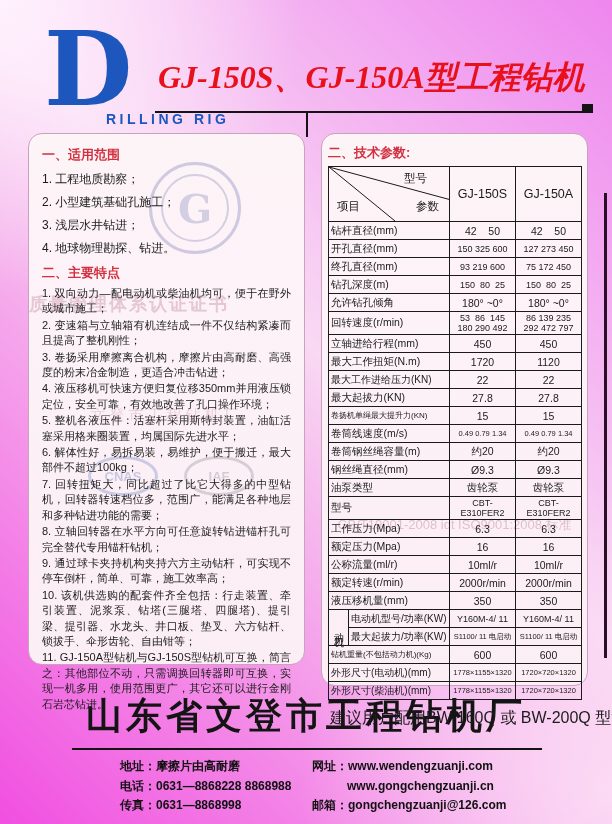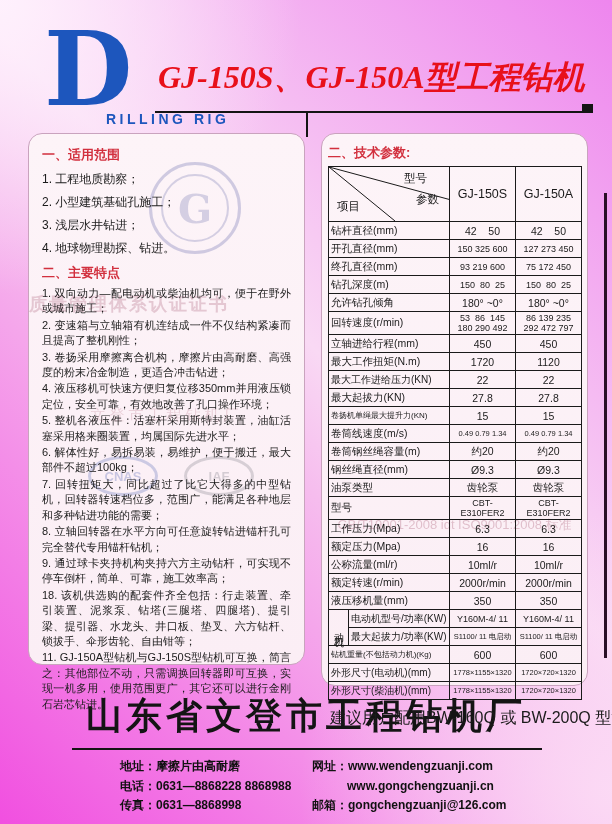--- a/index.html
+++ b/index.html
@@ -50,21 +50,21 @@
   .wm-badge.b1{border:3px solid rgba(80,100,180,.28);color:rgba(80,100,180,.3);}
   .wm-badge.b2{border:3px solid rgba(120,120,130,.28);color:rgba(120,120,130,.3);}
   .wm-std{left:0;right:0;top:382px;text-align:center;font-size:13px;color:rgba(190,130,150,.45);white-space:nowrap;}
   
   .spec-table{border-collapse:collapse;width:100%;table-layout:fixed;position:relative;z-index:1;}
   .spec-table th,.spec-table td{border:1px solid #1a1a1a;padding:1px 2px;color:#1b1b1b;}
   .corner{position:relative;height:52px;padding:0;}
   .corner svg{position:absolute;inset:0;width:100%;height:100%;}
   .corner span{position:absolute;font-size:11.5px;font-weight:normal;color:#1b1b1b;}
   .c-top{right:22px;top:4px;}
-  .c-mid{right:10px;bottom:14px;text-align:center;}
+  .c-mid{right:10px;bottom:7px;text-align:center;}
   .c-bot{left:8px;bottom:7px;}
   .colh{font-size:12.5px;font-weight:normal;text-align:center;}
   .lab{font-size:10.5px;text-align:left;white-space:nowrap;height:15px;}
   .lab.s{font-size:10px;}
   .lab.xs{font-size:8px;}
   .val{font-size:10.5px;text-align:center;white-space:pre-wrap;}
   .val.s{font-size:9px;}
   .val.xs{font-size:7.5px;}
   .grp{writing-mode:vertical-rl;text-orientation:upright;font-size:10px;letter-spacing:2px;
     text-align:center;padding:0;}
@@ -114,21 +114,21 @@
     <div class="feature-list" id="feature-list">
         <div class="feature-item">1. 双向动力—配电动机或柴油机均可，便于在野外或城市施工；</div>
         <div class="feature-item">2. 变速箱与立轴箱有机连结成一件不仅结构紧凑而且提高了整机刚性；</div>
         <div class="feature-item">3. 卷扬采用摩擦离合机构，摩擦片由高耐磨、高强度的粉末冶金制造，更适合冲击钻进；</div>
         <div class="feature-item">4. 液压移机可快速方便归复位移350mm并用液压锁定位，安全可靠，有效地改善了孔口操作环境；</div>
         <div class="feature-item">5. 整机各液压件：活塞杆采用斯特封装置，油缸活塞采用格来圈装置，均属国际先进水平；</div>
         <div class="feature-item">6. 解体性好，易拆易装，易维护，便于搬迁，最大部件不超过100kg；</div>
         <div class="feature-item">7. 回转扭矩大，同比超过了比它大得多的中型钻机，回转器转速档位多，范围广，能满足各种地层和多种钻进功能的需要；</div>
         <div class="feature-item">8. 立轴回转器在水平方向可任意旋转钻进锚杆孔可完全替代专用锚杆钻机；</div>
         <div class="feature-item">9. 通过球卡夹持机构夹持六方主动钻杆，可实现不停车倒杆，简单、可靠，施工效率高；</div>
-        <div class="feature-item">18. 该机供选购的配套件齐全包括：行走装置、牵引装置、泥浆泵、钻塔(三腿塔、四腿塔)、提引梁、提引器、水龙头、井口板、垫叉、六方钻杆、锁拔手、伞形齿轮、自由钳等；</div>
+        <div class="feature-item">10. 该机供选购的配套件齐全包括：行走装置、牵引装置、泥浆泵、钻塔(三腿塔、四腿塔)、提引梁、提引器、水龙头、井口板、垫叉、六方钻杆、锁拔手、伞形齿轮、自由钳等；</div>
         <div class="feature-item">11. GJ-150A型钻机与GJ-150S型钻机可互换，简言之：其他部位不动，只需调换回转器即可互换，实现一机多用，使用范围更广，其它还可以进行金刚石岩芯钻进。</div>
       </div>
   </section>
 
   <section class="panel right-panel">
     <div class="wm wm-std">GB/T19001-2008 idt ISO9001:2008 标准</div>
     <h2 class="sec-heading">二、技术参数:</h2>
     <table class="spec-table">
       <colgroup>
         <col style="width:20px">

